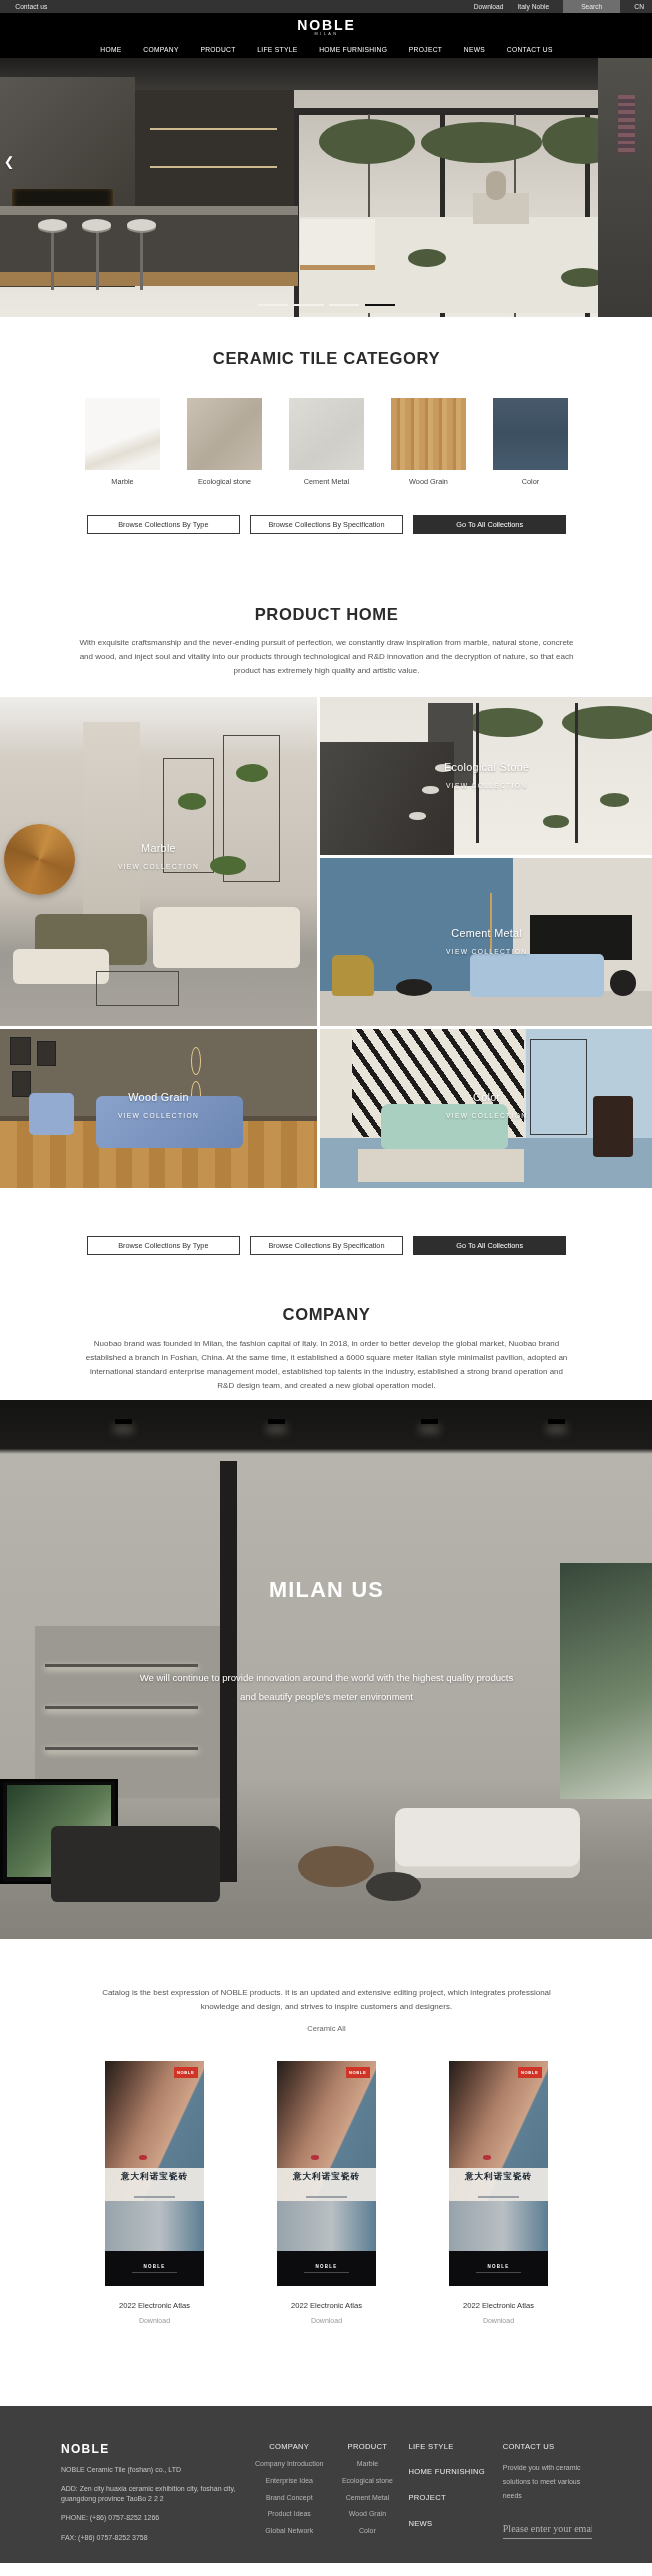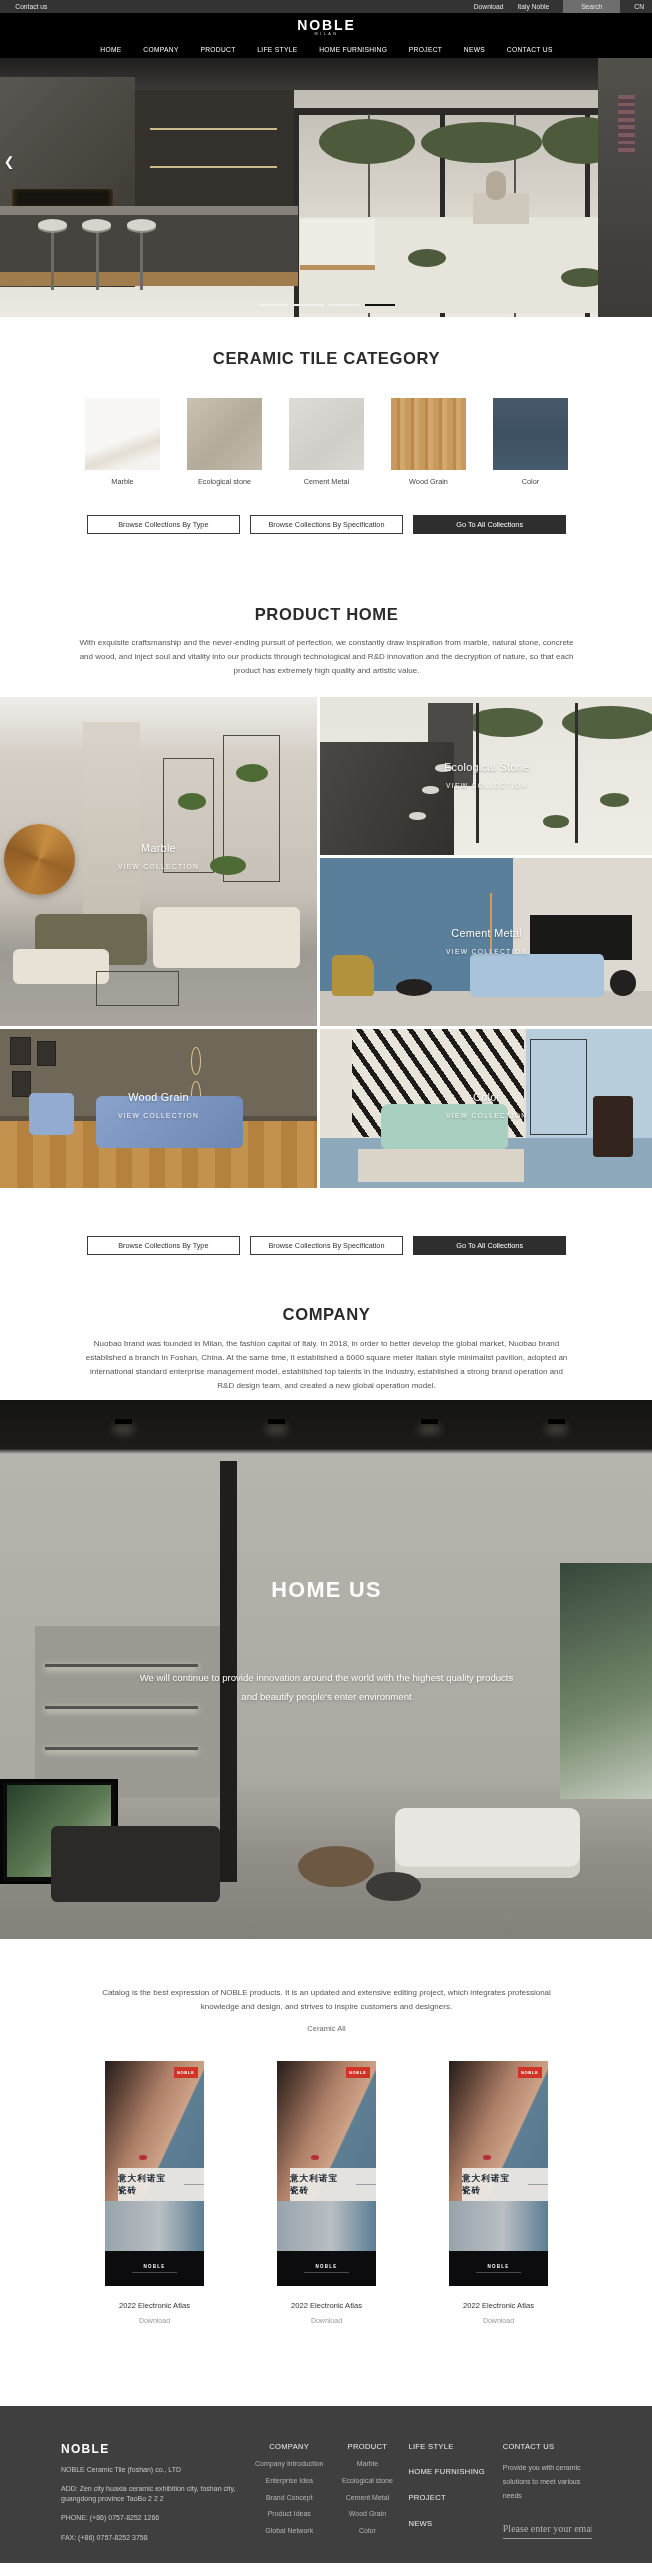--- a/index.html
+++ b/index.html
@@ -128,21 +128,21 @@
   .about-title { position:absolute; left:0; right:0; top:177px; text-align:center; color:#fff; font-size:21.7px; font-weight:700; letter-spacing:1.3px; }
   .about-text { position:absolute; left:0; right:0; top:268px; text-align:center; color:#fff; font-size:9.6px; line-height:19px; text-shadow:0 0.6px 2.5px rgba(0,0,0,.35); }
 
   
   .catalogue { padding-top:37px; }
   .catalogue .p-section { width:459px; }
   .discover { margin-top:10.2px; text-align:center; font-size:7.6px; color:#666; cursor:pointer; }
   .covers { margin-top:28px; display:flex; justify-content:center; gap:73px; }
   .cover { position:relative; width:99px; height:225px; overflow:hidden; cursor:pointer; background:linear-gradient(115deg,#241d1a 0%,#5d4236 14%,#b08169 34%,#cda287 50%,#5d7e93 51%,#4e6e85 100%); }
   .cover .lips { left:34px; top:94px; width:7.6px; height:4.5px; border-radius:50%; background:#b5303a; }
-  .cover .band { left:13px; top:107px; width:100%; height:33px; background:rgba(236,233,227,.94); display:flex; flex-direction:row; align-items:center; justify-content:center; gap:13px; }
+  .cover .band { left:0; top:107px; width:100%; height:33px; background:rgba(236,233,227,.94); display:flex; flex-direction:column; align-items:center; justify-content:center; gap:13px; }
   .cover .band .ctitle { font-size:8.6px; font-weight:700; color:#16222e; letter-spacing:1px; }
   .cover .band .cbar { width:41px; height:1.9px; background:#9aa0a6; }
   .cover .logobox { top:6.4px; right:6.4px; width:24px; height:10.8px; background:#cf3426; color:#fff; font-size:4.1px; font-weight:700; letter-spacing:0.6px; display:flex; align-items:center; justify-content:center; }
   .cover .lower { left:0; top:140px; width:100%; height:50px; background:linear-gradient(90deg,#97a3ab,#b9bfc3 55%,#5b7d93); }
   .cover .bottom { left:0; bottom:0; width:100%; height:35px; background:#0c0c0e; display:flex; flex-direction:column; align-items:center; justify-content:center; gap:3.2px; }
   .cover .bottom .blogo { color:#fff; font-size:4.5px; letter-spacing:1.3px; font-weight:700; }
   .cover .bottom .bbar { width:45px; height:1.3px; background:#4a4a4e; }
   .cover-meta { display:flex; justify-content:center; gap:73px; margin-top:15.3px; }
   .cover-meta .cmcol { width:99px; text-align:center; }
   .cover-meta .atlas { font-size:7.6px; color:#333; }
@@ -375,24 +375,24 @@
   <div class="abs shelf" style="top:306px"></div>
   <div class="abs shelf" style="top:347px"></div>
   <div class="abs panel"></div>
   <div class="abs tv">
       <div class="tvscreen"></div>
     </div>
   <div class="abs sofa"></div>
   <div class="abs daybed"></div>
   <div class="abs table1"></div>
   <div class="abs table2"></div>
-  <div class="about-title">HOME US</div>
+  <div class="about-title">MILAN US</div>
   <div class="about-text">
     <div>We will continue to provide innovation around the world with the highest quality products</div>
-    <div>and beautify people's enter environment</div>
+    <div>and beautify people's meter environment</div>
   </div>
 </div>
 
 <div class="catalogue">
   <p class="p-section">Catalog is the best expression of NOBLE products. It is an updated and extensive editing project, which integrates professional knowledge and design, and strives to inspire customers and designers.</p>
   <div class="discover">Ceramic All</div>
 
   <div class="covers">
     <div class="cover">
       <div class="abs logobox">NOBLE</div>

